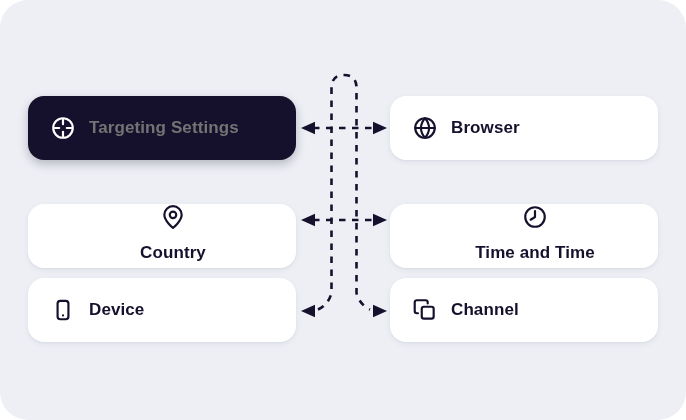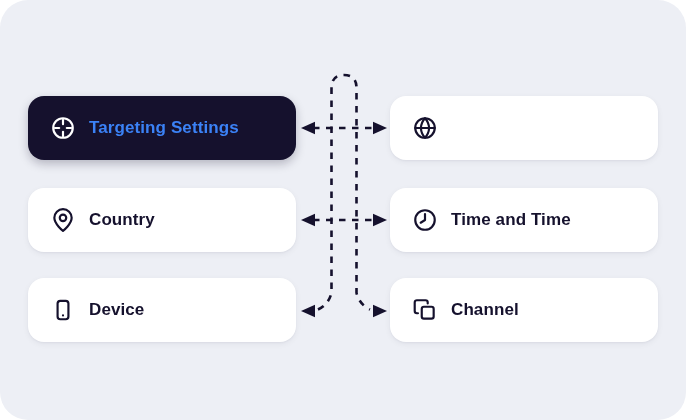--- a/index.html
+++ b/index.html
@@ -12,26 +12,26 @@
   .dash-path{fill:none;stroke:#15112D;stroke-width:2.6;stroke-dasharray:6.5 6.5;stroke-linecap:butt;}
   .arrow-head{fill:#15112D;stroke:none;}
   .card{
     position:absolute;width:268px;height:64px;border-radius:16px;
     display:flex;align-items:center;gap:13px;padding-left:22px;box-sizing:border-box;
     background:#ffffff;
     box-shadow:0 2px 6px rgba(21,17,45,0.06),0 1px 2px rgba(21,17,45,0.04);
   }
   .card.dark{background:#15112D;box-shadow:0 4px 10px rgba(21,17,45,0.25);}
   .card .label{font-size:17px;font-weight:700;color:#15112D;letter-spacing:0.1px;white-space:nowrap;}
-  .card.dark .label{color:#3b82f6;}
+  .card.dark .label{color:#737373;}
   .icon{width:26px;height:26px;display:flex;align-items:center;justify-content:center;flex:0 0 auto;}
   .icon svg{width:26px;height:26px;stroke:#15112D;fill:none;stroke-width:2;stroke-linecap:round;stroke-linejoin:round;}
   .card.dark .icon svg{stroke:#ffffff;}
   
-  .r1{top:96px;} .r2{top:188px;} .r3{top:278px;text-align:right;}
+  .r1{top:96px;} .r2{top:204px;flex-direction:column;} .r3{top:278px;text-align:right;}
   .colL{left:28px;} .colR{left:390px;}
 </style>
 </head>
 <body>
 
 <div class="canvas">
 
   <svg class="connector-svg" viewBox="0 0 686 420">
 
     <path class="dash-path" d="M 318 309.5 Q 328.5 304.5 331.5 293 L 331.5 88 Q 331.5 75 344 75 Q 356.5 75 356.5 88 L 356.5 293 Q 359.5 304.5 370 309.5"></path>
@@ -62,20 +62,21 @@
   </div>
 
   <div class="card r1 colR">
     <span class="icon">
       <svg viewBox="0 0 24 24">
         <circle cx="12" cy="12" r="9"></circle>
         <line x1="3" y1="12" x2="21" y2="12"></line>
         <path d="M12 3a14.5 14.5 0 0 1 3.8 9 14.5 14.5 0 0 1-3.8 9 14.5 14.5 0 0 1-3.8-9A14.5 14.5 0 0 1 12 3z"></path>
       </svg>
     </span>
+    <span class="label">Browser</span>
   </div>
 
   <div class="card r2 colL">
     <span class="icon">
       <svg viewBox="0 0 24 24">
         <path d="M20 10c0 5.8-8 12-8 12s-8-6.2-8-12a8 8 0 0 1 16 0Z"></path>
         <circle cx="12" cy="10" r="3"></circle>
       </svg>
     </span>
     <span class="label">Country</span>

